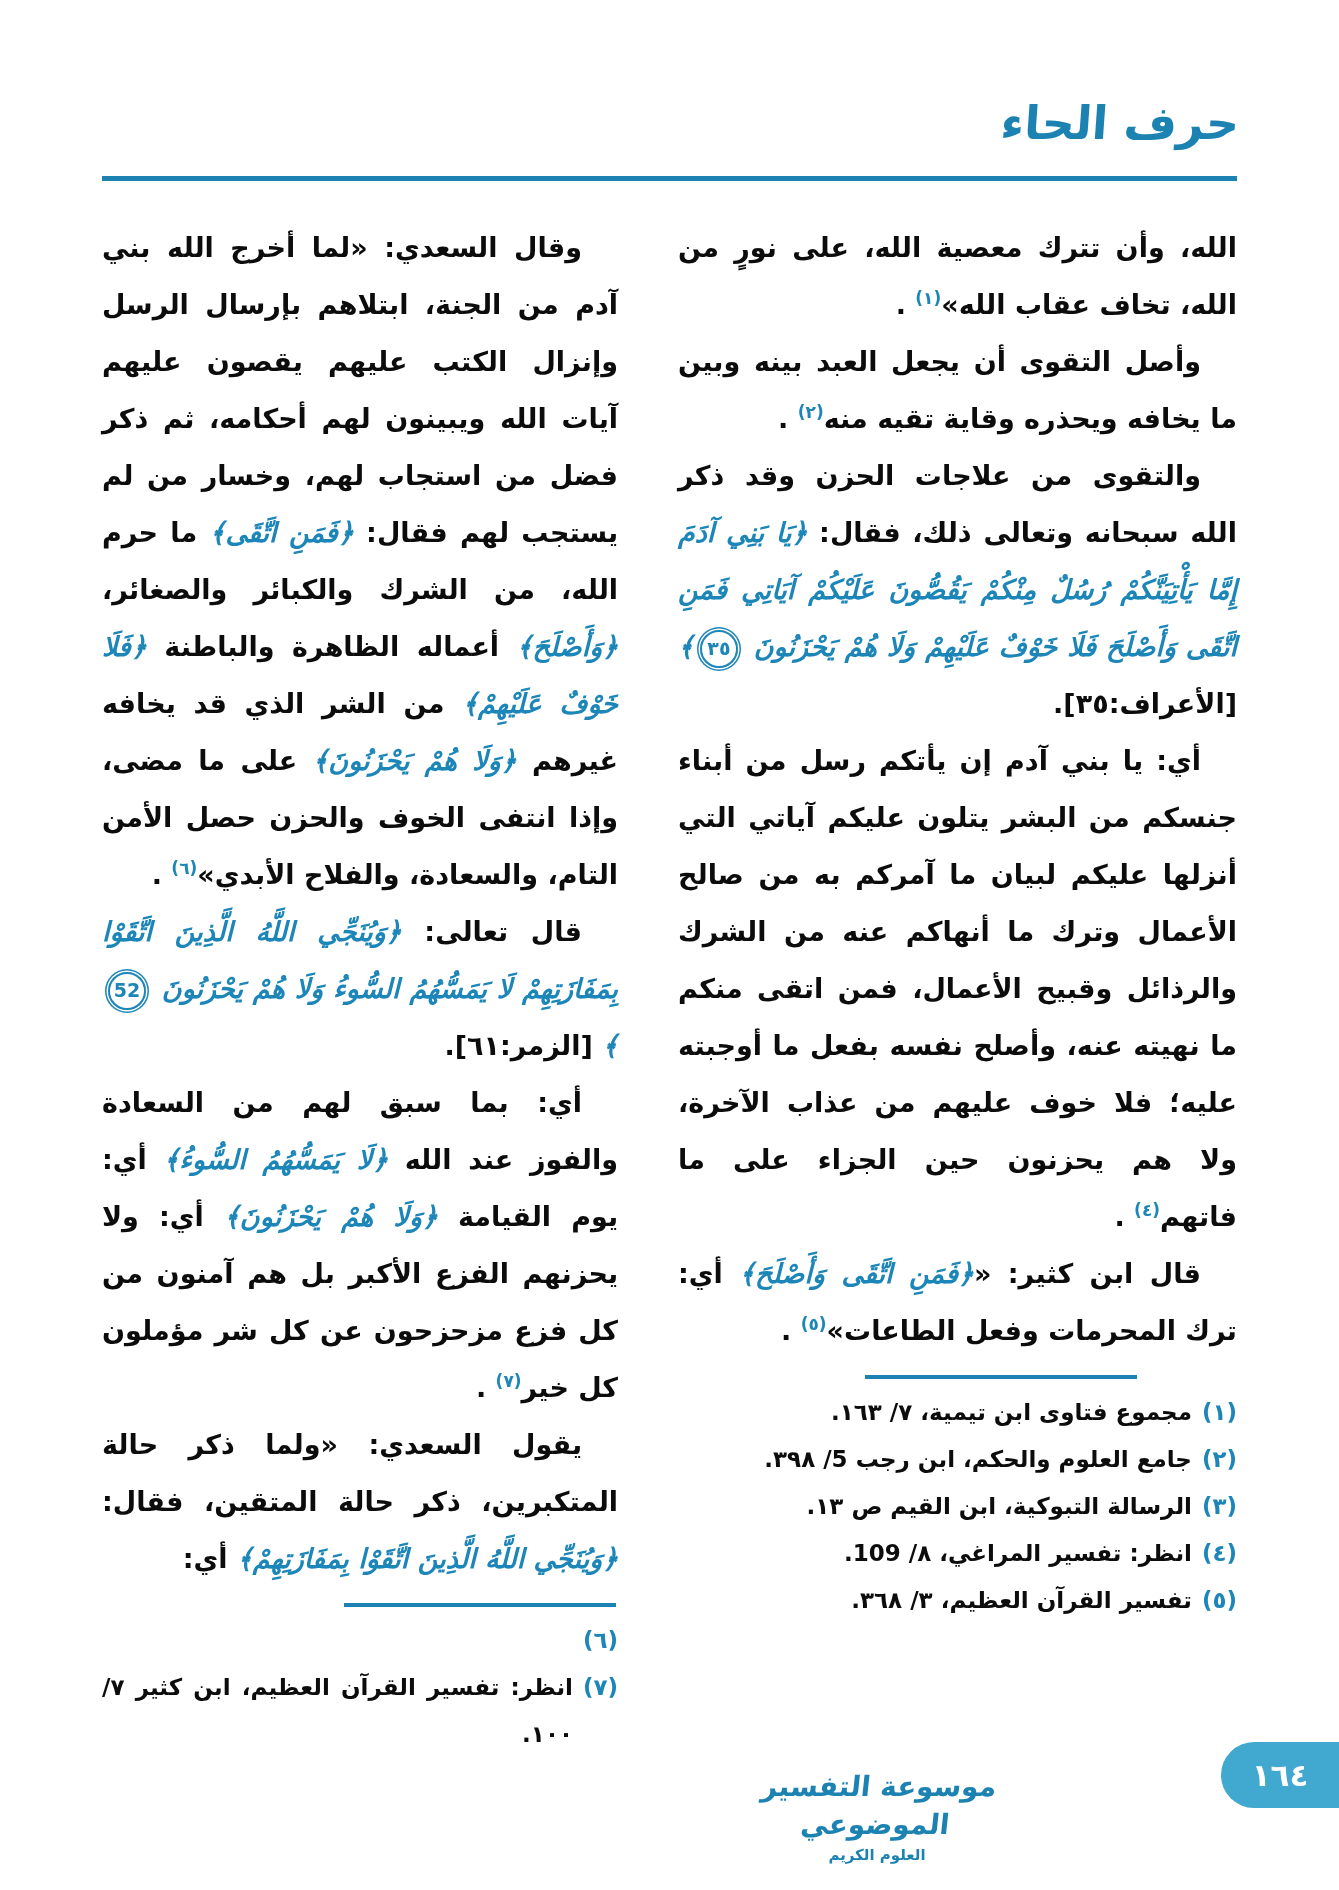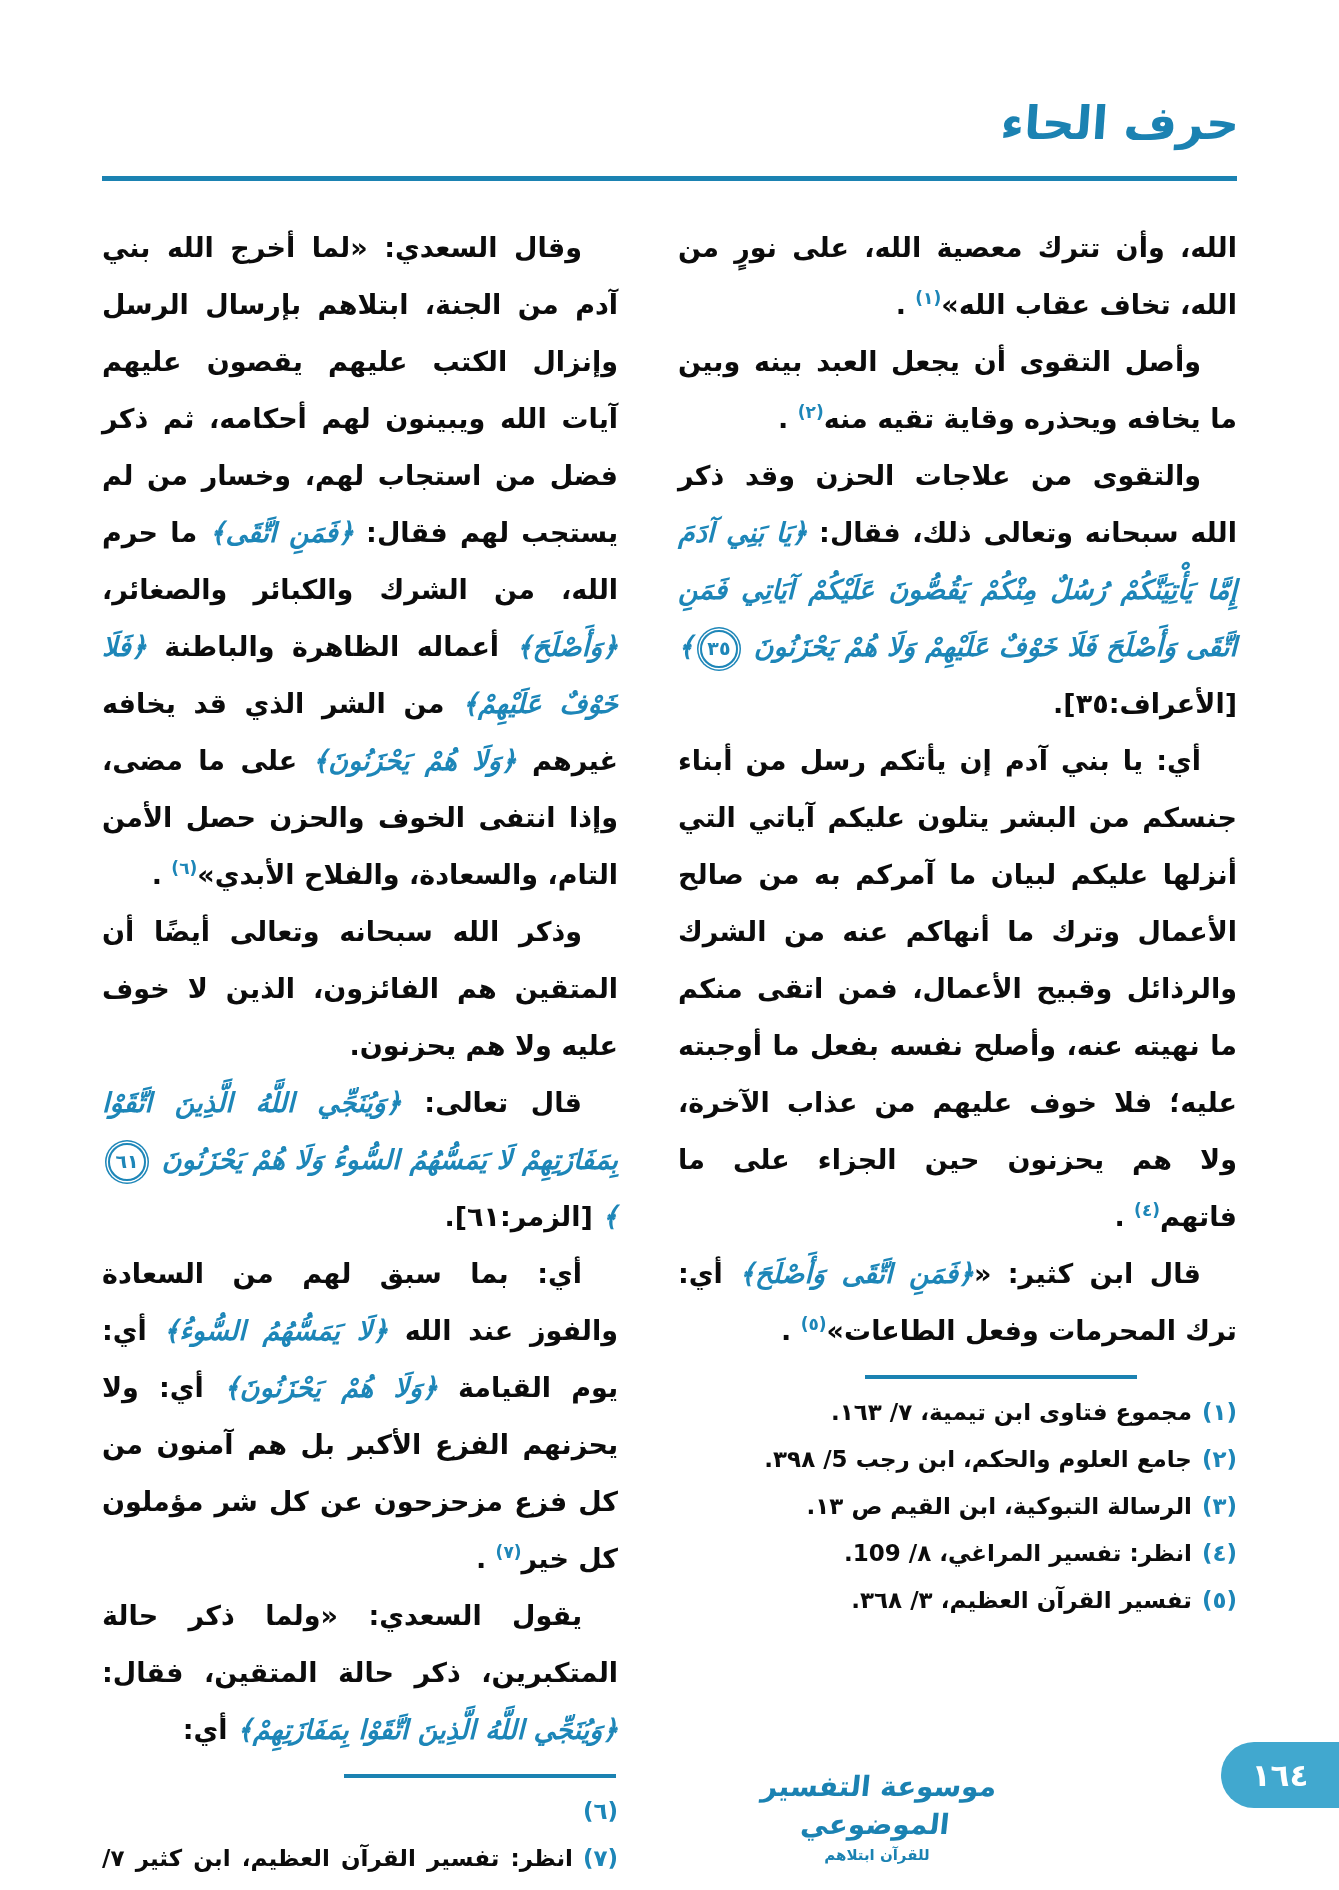--- a/index.html
+++ b/index.html
@@ -119,38 +119,37 @@
             <span class="fn-text">انظر: تفسير المراغي، ٨/ 109.</span>
           </div>
           <div class="fn-item">
             <span class="fn-num">(٥)</span>
             <span class="fn-text">تفسير القرآن العظيم، ٣/ ٣٦٨.</span>
           </div>
         </div>
       </section>
       <section class="col col-left">
         <p class="para indent"><span class="run-body">وقال السعدي: «لما أخرج الله بني آدم من الجنة، ابتلاهم بإرسال الرسل وإنزال الكتب عليهم يقصون عليهم آيات الله ويبينون لهم أحكامه، ثم ذكر فضل من استجاب لهم، وخسار من لم يستجب لهم فقال: </span><span class="run-quran">﴿فَمَنِ اتَّقَى﴾</span><span class="run-body"> ما حرم الله، من الشرك والكبائر والصغائر، </span><span class="run-quran">﴿وَأَصْلَحَ﴾</span><span class="run-body"> أعماله الظاهرة والباطنة </span><span class="run-quran">﴿فَلَا خَوْفٌ عَلَيْهِمْ﴾</span><span class="run-body"> من الشر الذي قد يخافه غيرهم </span><span class="run-quran">﴿وَلَا هُمْ يَحْزَنُونَ﴾</span><span class="run-body"> على ما مضى، وإذا انتفى الخوف والحزن حصل الأمن التام، والسعادة، والفلاح الأبدي»</span><span class="run-fnref">(٦)</span><span class="run-body"> .</span></p>
-        <p class="para indent"><span class="run-body">وذكر الله سبحانه وتعالى أيضًا أن المتقين هم الفائزون، الذين لا خوف عليه ولا هم يحزنون.</span></p>
-        <p class="para indent"><span class="run-body">قال تعالى: </span><span class="run-quran">﴿وَيُنَجِّي اللَّهُ الَّذِينَ اتَّقَوْا بِمَفَازَتِهِمْ لَا يَمَسُّهُمُ السُّوءُ وَلَا هُمْ يَحْزَنُونَ </span><span class="ayah-badge">٦١</span><span class="run-quran">﴾</span><span class="run-ref"> [الزمر:٦١].</span></p>
+        <p class="para indent"><span class="run-body">قال تعالى: </span><span class="run-quran">﴿وَيُنَجِّي اللَّهُ الَّذِينَ اتَّقَوْا بِمَفَازَتِهِمْ لَا يَمَسُّهُمُ السُّوءُ وَلَا هُمْ يَحْزَنُونَ </span><span class="ayah-badge">52</span><span class="run-quran">﴾</span><span class="run-ref"> [الزمر:٦١].</span></p>
         <p class="para indent"><span class="run-body">أي: بما سبق لهم من السعادة والفوز عند الله </span><span class="run-quran">﴿لَا يَمَسُّهُمُ السُّوءُ﴾</span><span class="run-body"> أي: يوم القيامة </span><span class="run-quran">﴿وَلَا هُمْ يَحْزَنُونَ﴾</span><span class="run-body"> أي: ولا يحزنهم الفزع الأكبر بل هم آمنون من كل فزع مزحزحون عن كل شر مؤملون كل خير</span><span class="run-fnref">(٧)</span><span class="run-body"> .</span></p>
         <p class="para indent"><span class="run-body">يقول السعدي: «ولما ذكر حالة المتكبرين، ذكر حالة المتقين، فقال: </span><span class="run-quran">﴿وَيُنَجِّي اللَّهُ الَّذِينَ اتَّقَوْا بِمَفَازَتِهِمْ﴾</span><span class="run-body"> أي:</span></p>
         <div class="fn-sep"></div>
         <div class="footnotes">
           <div class="fn-item">
             <span class="fn-num">(٦)</span>
           </div>
           <div class="fn-item">
             <span class="fn-num">(٧)</span>
             <span class="fn-text">انظر: تفسير القرآن العظيم، ابن كثير ٧/ ١٠٠.</span>
           </div>
         </div>
       </section>
     </main>
 </div>
 
 <div class="logo">
   <div class="logo-line1">موسوعة التفسير الموضوعي</div>
-  <div class="logo-line2">للقرآن ابتلاهم</div>
+  <div class="logo-line2">العلوم الكريم</div>
 </div>
 
 <div class="page-tab">
   <span>١٦٤</span>
 </div>
 
 </body></html>

